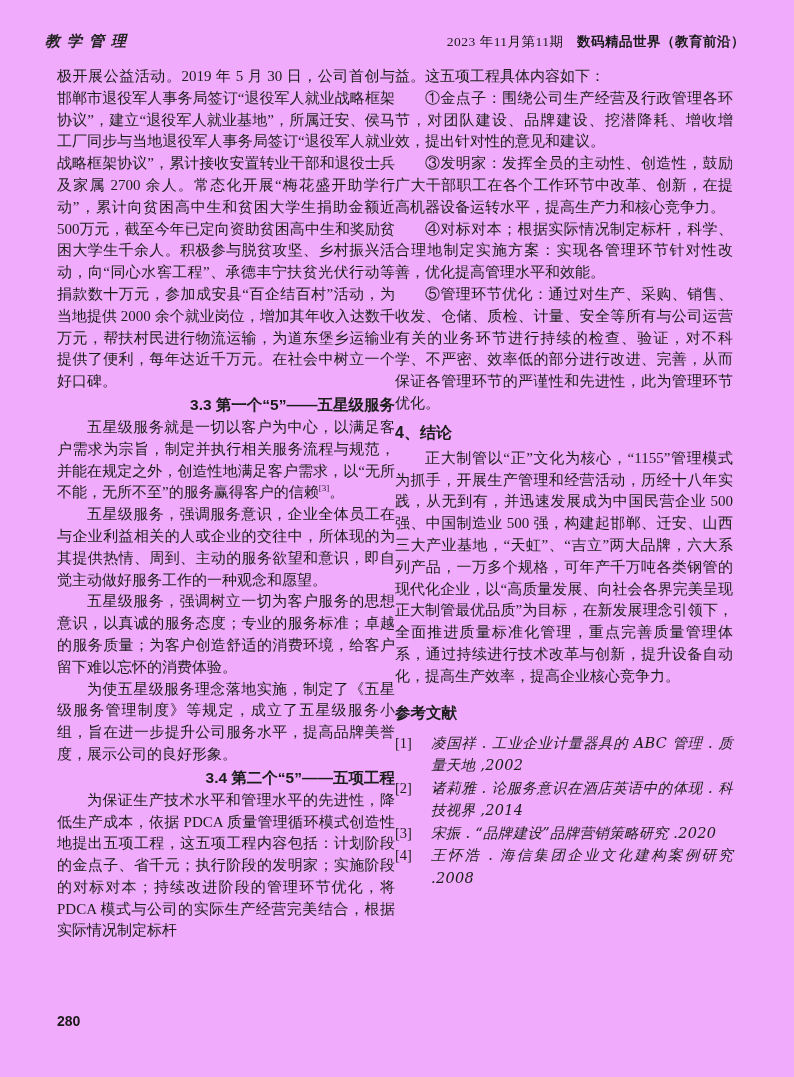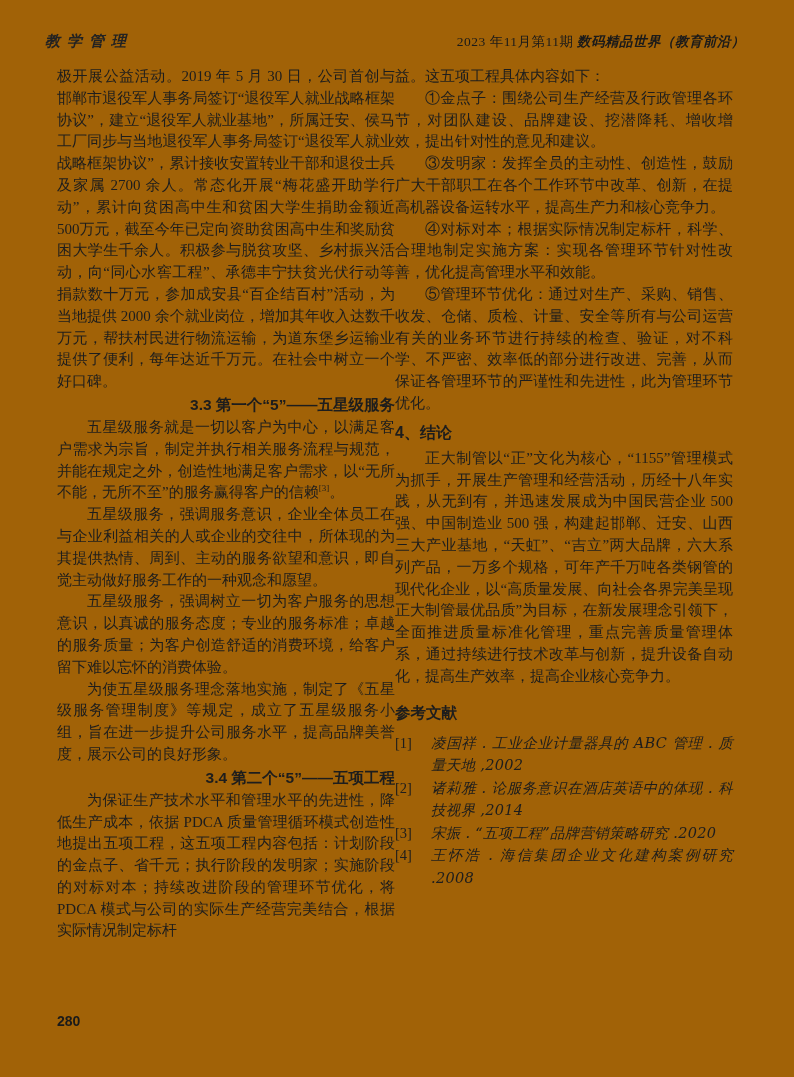--- a/index.html
+++ b/index.html
@@ -4,21 +4,21 @@
 <style>
   html, body {
     margin: 0;
     padding: 0;
     background: #ffffff;
   }
   .page {
     position: relative;
     width: 794px;
     height: 1077px;
-    background: #a16207;
+    background: #f0abfc;
     color: #1d1d1d;
     font-family: "Liberation Serif", serif;
     overflow: hidden;
   }
 
   
   .running-head {
     position: absolute;
     top: 32px;
     left: 45px;
@@ -40,22 +40,22 @@
     color: #1a1a1a;
     white-space: nowrap;
   }
   .head-right .issue {
     font-family: "Liberation Serif", serif;
     letter-spacing: 0.5px;
   }
   .head-right .journal {
     font-family: "Liberation Sans", sans-serif;
     font-weight: bold;
+    margin-left: 10px;
     letter-spacing: 0.5px;
-    font-style: italic;
   }
 
   
   .columns {
     position: absolute;
     top: 66px;
     left: 57px;
     width: 688px;
     display: flex;
   }
@@ -176,21 +176,21 @@
         <div class="ref-item">
           <span class="ref-label">[1]</span>
           <span class="ref-text">凌国祥 . 工业企业计量器具的 ABC 管理 . 质量天地 ,2002</span>
         </div>
         <div class="ref-item">
           <span class="ref-label">[2]</span>
           <span class="ref-text">诸莉雅 . 论服务意识在酒店英语中的体现 . 科技视界 ,2014</span>
         </div>
         <div class="ref-item">
           <span class="ref-label">[3]</span>
-          <span class="ref-text">宋振 . “五项工程”品牌营销策略研究 .2020</span>
+          <span class="ref-text">宋振 . “品牌建设”品牌营销策略研究 .2020</span>
         </div>
         <div class="ref-item">
           <span class="ref-label">[4]</span>
           <span class="ref-text">王怀浩 . 海信集团企业文化建构案例研究 .2008</span>
         </div>
       </div>
     </div>
 
   </div>
 

